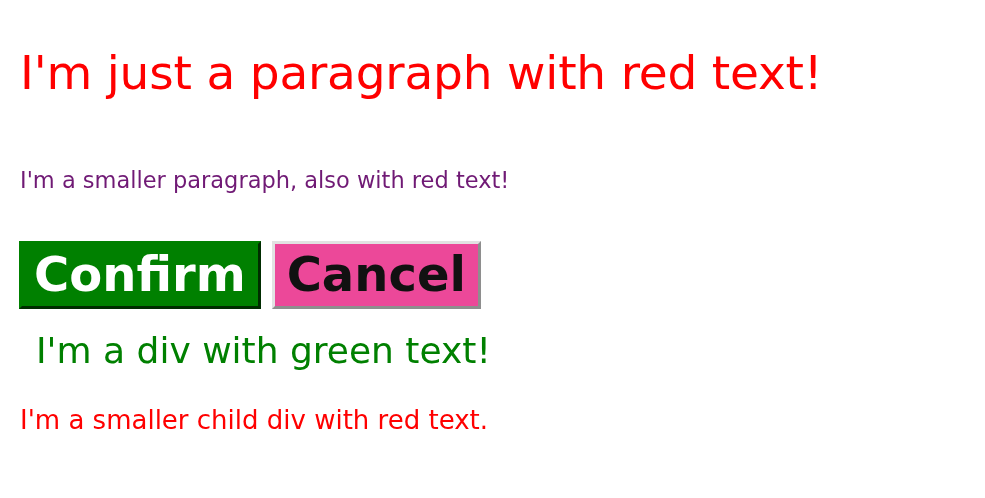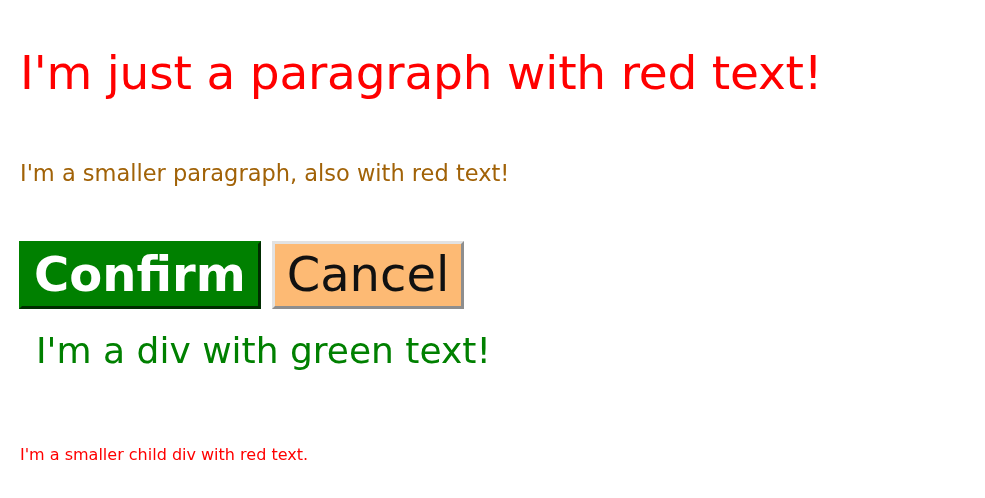--- a/index.html
+++ b/index.html
@@ -35,26 +35,26 @@
     line-height: 1.12;
     font-weight: 400;
     color: #ff0000;
     white-space: nowrap;
     letter-spacing: -0.2px;
   }
 
   .para-small {
     position: absolute;
     left: 20px;
-    top: 161px;
+    top: 168px;
     margin: 0;
     font-size: 22.5px;
     line-height: 1.15;
     font-weight: 400;
-    color: #a16207;
+    color: #701a75;
     white-space: nowrap;
   }
 
   
   .button-row {
     position: absolute;
     left: 19px;
     top: 241px;
     display: flex;
     align-items: flex-start;
@@ -75,47 +75,47 @@
   }
 
   .btn-confirm {
     background-color: #008000;
     border-color: #008000;
     color: #ffffff;
     font-weight: 700;
   }
 
   .btn-cancel {
-    background-color: #fdba74;
+    background-color: #ec4899;
     border-color: #e2e2e2;
     color: #111111;
-    font-weight: 400;
+    font-weight: 700;
   }
 
   
   .div-green {
     position: absolute;
     left: 20px;
     margin: 16px;
     font-size: 36px;
     line-height: 1.1;
     font-weight: 400;
     color: #008000;
     white-space: nowrap;
   }
 
   .div-green-1 { top: 315px; }
   .div-green-2 { top: 374px; }
 
   .div-child-red {
     position: absolute;
     left: 20px;
-    top: 446px;
+    top: 406px;
     margin: 0;
-    font-size: 16px;
+    font-size: 26px;
     line-height: 1.15;
     font-weight: 400;
     color: #ff0000;
     white-space: nowrap;
   }
 </style>
 </head>
 <body>
 
 <div class="page">

